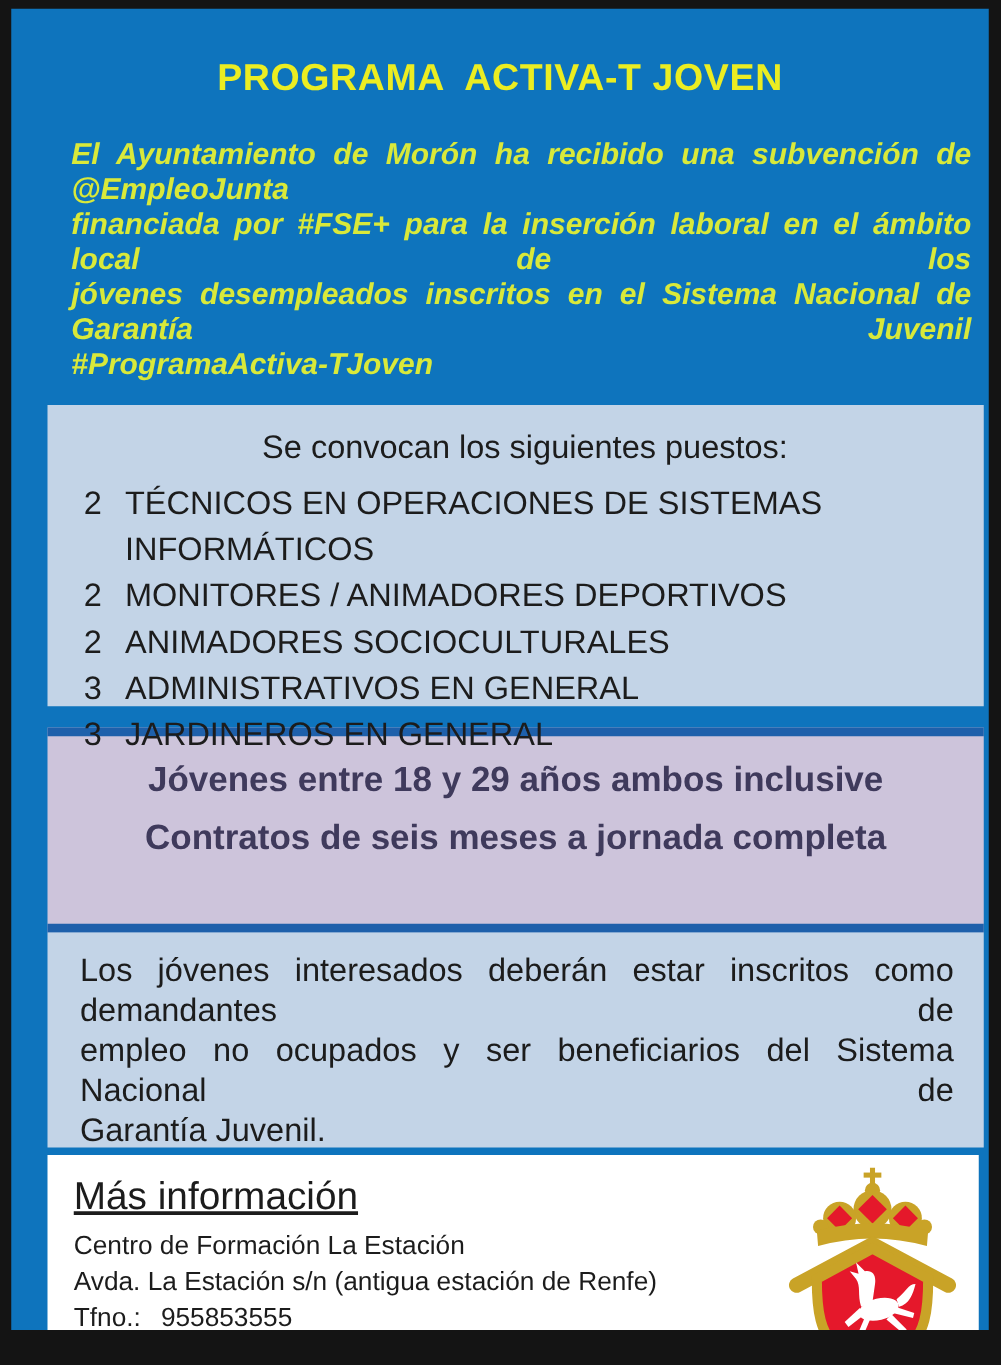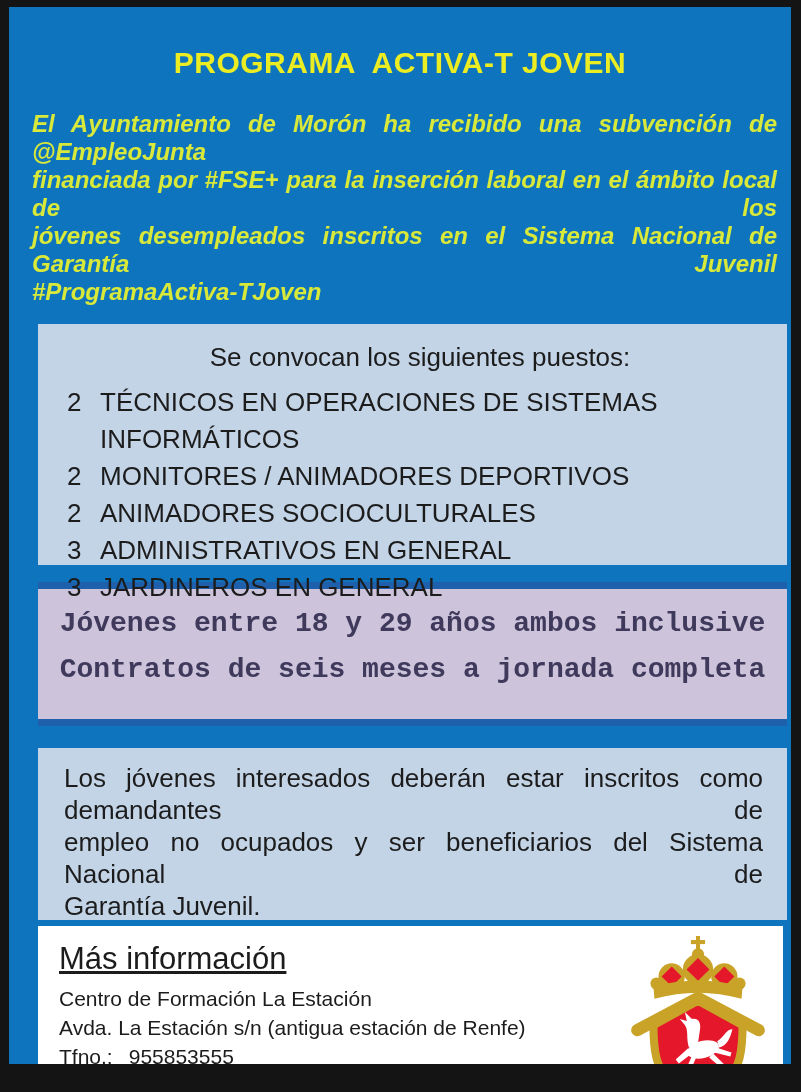--- a/index.html
+++ b/index.html
@@ -10,39 +10,39 @@
   }
   *{box-sizing:border-box;}
   html,body{margin:0;padding:0;}
   body{width:801px;height:1092px;font-family:"Liberation Sans",sans-serif;background:#000;}
   .frame{position:relative;width:801px;height:1092px;background:var(--frame);overflow:hidden;}
   .poster{position:absolute;left:9px;top:7px;width:782px;height:1057px;background:var(--background);overflow:hidden;}
 
   .title{margin:30px 0 0;text-align:center;font-weight:bold;font-size:30px;line-height:52px;
          color:var(--title);white-space:pre;letter-spacing:.5px;}
 
-  .intro{margin:21px 14px 0 23px;color:var(--intro);font-style:italic;font-weight:bold;
+  .intro{margin:21px 14px 0 48px;color:var(--intro);font-style:italic;font-weight:bold;
          font-size:24px;line-height:28px;}
   .stretch{text-align:justify;text-align-last:justify;}
 
   .panel{margin-left:29px;width:749px;}
   .panel-light{background:var(--panel_light);color:var(--text_dark);}
 
   .positions{margin-top:18px;height:241px;padding:16px 14px 0 29px;}
   .pos-heading{font-size:26px;line-height:34px;text-align:center;}
   .pos-list{margin-top:10px;}
   .pos-row{display:flex;font-size:26px;line-height:37px;}
   .pos-count{flex:none;width:33px;}
 
-  .conditions{margin-top:17px;height:144px;background:var(--panel_purple_bg);
+  .conditions{margin-top:17px;height:164px;background:var(--panel_purple_bg);
     border-top:7px solid var(--panel_purple_border);border-bottom:7px solid var(--panel_purple_border);
     padding:12px 10px 16px;text-align:center;color:var(--panel_purple_text);
-    font-weight:bold;font-size:28px;line-height:46px;font-family:Liberation Mono, monospace;}
+    font-weight:bold;font-size:28px;line-height:46px;}
 
-  .requirements{margin-top:22px;height:172px;padding:14px 24px 0 26px;font-size:26px;line-height:32px;}
+  .requirements{height:172px;padding:14px 24px 0 26px;font-size:26px;line-height:32px;}
   .req-selection{margin-top:11px;font-weight:bold;}
 
   .contact{margin-top:6px;height:185px;width:745px;background:var(--panel_white);
            color:var(--text_dark);position:relative;padding:14px 0 0 21px;}
   .contact-heading{font-size:31px;line-height:38px;text-decoration:underline;margin-bottom:6px;}
   .contact-line{font-size:21px;line-height:29px;white-space:pre;}
   .phone-gap{display:inline-block;width:16px;}
 
   .logo{position:absolute;right:14px;top:10px;width:142px;height:162px;}
   .gold{fill:var(--crest_gold);}

